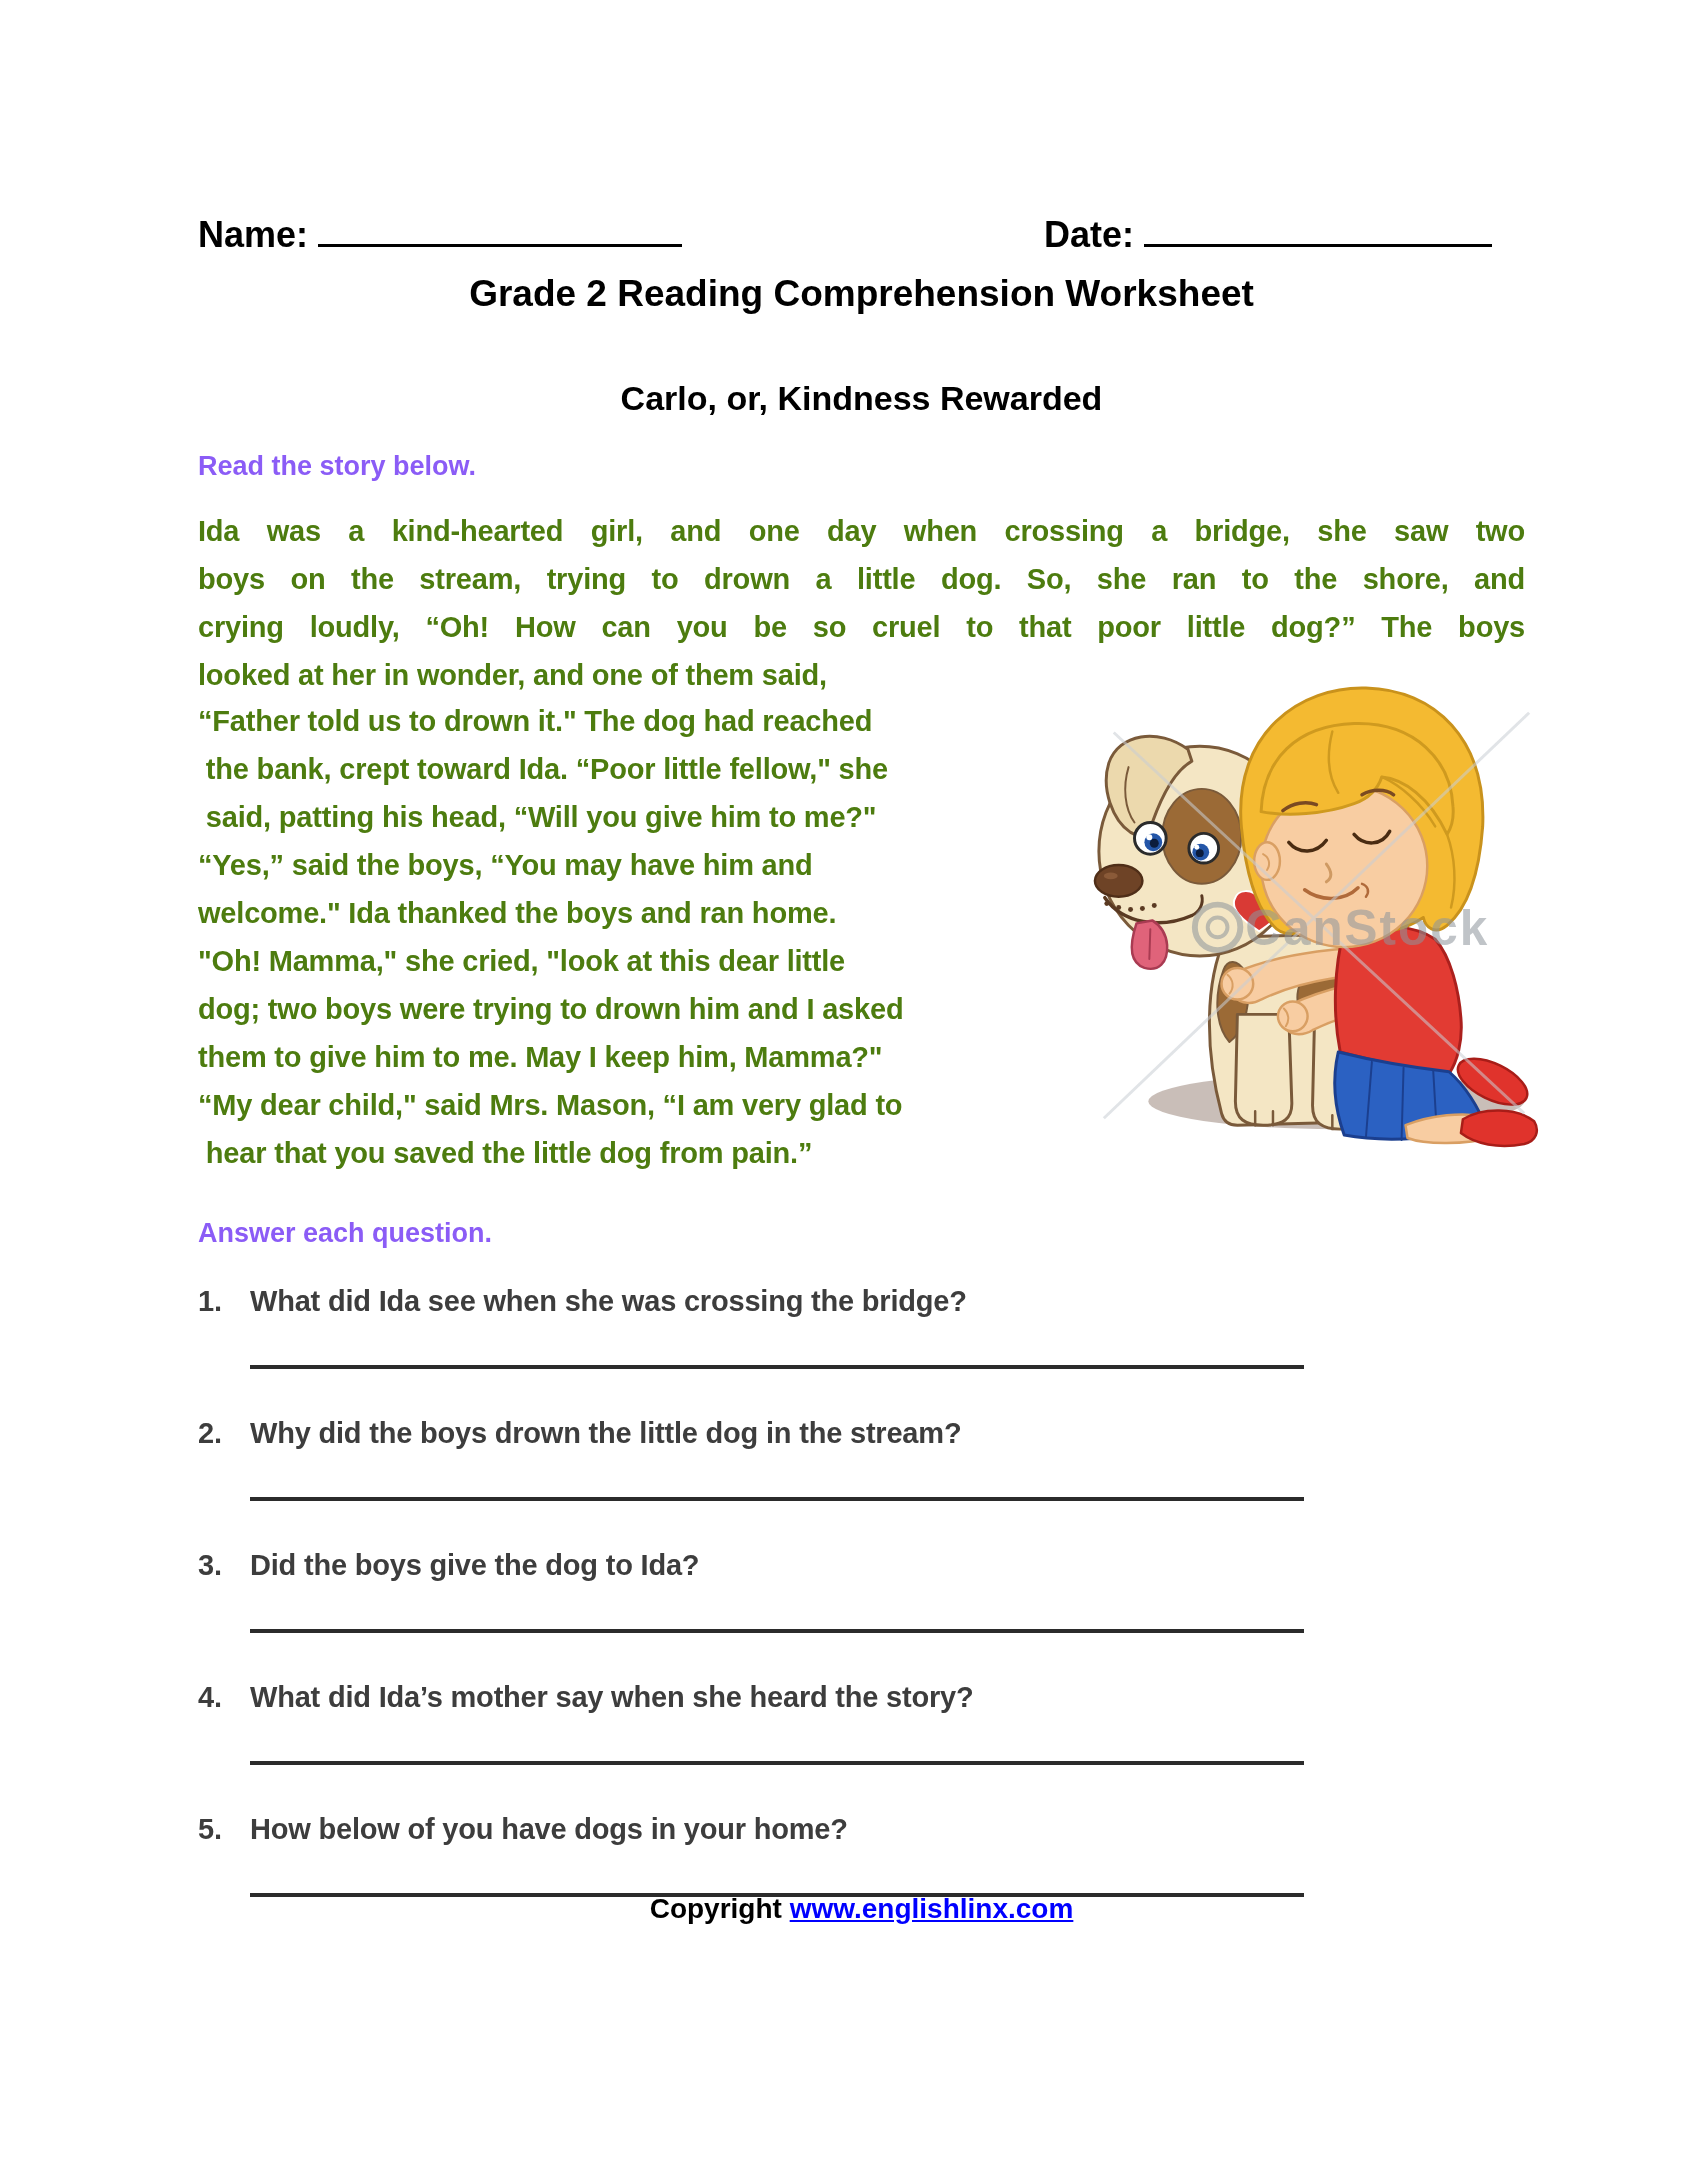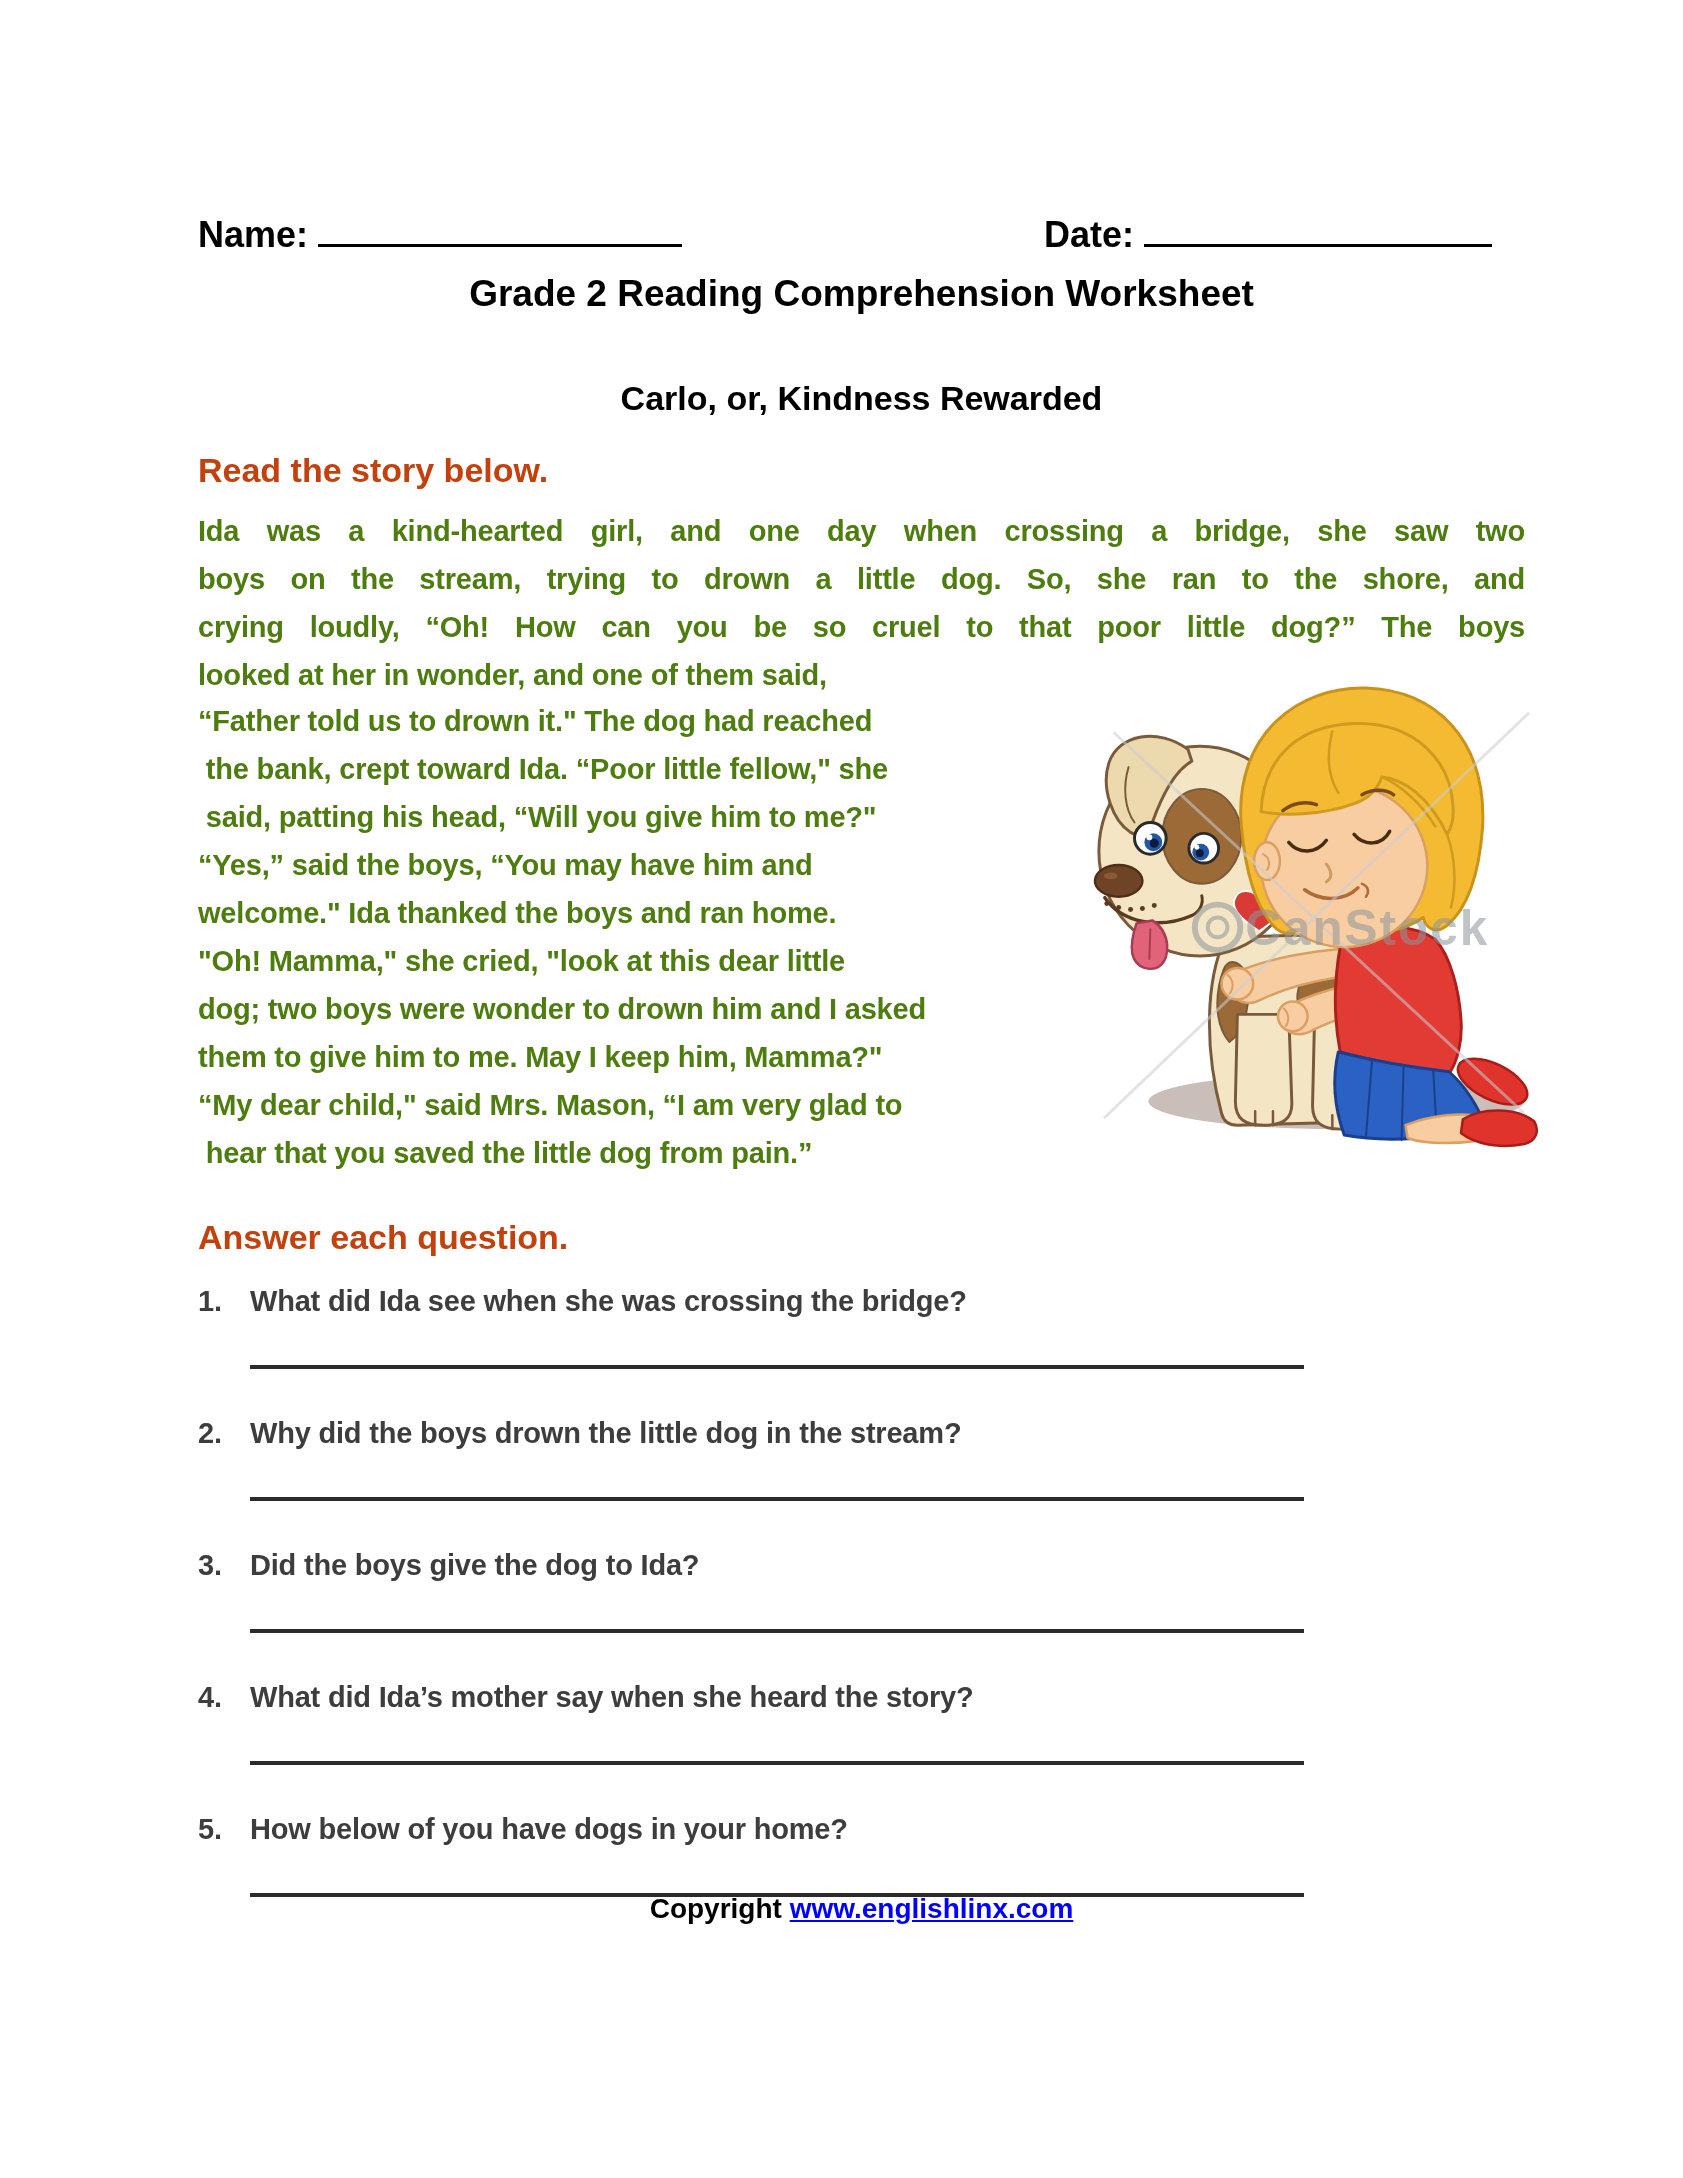--- a/index.html
+++ b/index.html
@@ -12,21 +12,21 @@
   .header-row{position:absolute;top:208px;left:198px;width:1332px;height:51px;font-size:36px;}
   .name-group{position:absolute;left:0;top:0;white-space:nowrap;}
   .date-group{position:absolute;left:846px;top:0;white-space:nowrap;}
   .fill-line{display:inline-block;height:36px;border-bottom:3px solid #000;margin-left:10px;}
   .fill-line.name{width:364px;}
   .fill-line.date{width:348px;}
   
   .page-title{position:absolute;top:273px;left:198px;width:1327px;text-align:center;font-size:37px;}
   .page-subtitle{position:absolute;top:379px;left:198px;width:1327px;text-align:center;font-size:34px;}
   
-  .instruction{position:absolute;left:198px;font-size:34px;color:#c2410c;}
+  .instruction{position:absolute;left:198px;font-size:27px;color:#8b5cf6;}
   .instruction.read{top:451px;}
   .instruction.answer{top:1218px;}
   
   .story-full{position:absolute;top:507px;left:198px;width:1327px;}
   .story-wrapped{position:absolute;top:697px;left:198px;width:891px;}
   .line{font-size:29px;line-height:48px;height:48px;color:#4d7c0f;letter-spacing:-0.2px;white-space:nowrap;}
   .story-full .line:nth-child(-n+3){white-space:normal;text-align:justify;text-align-last:justify;}
   
   .illustration{position:absolute;left:1089px;top:678px;width:455px;height:470px;}
   svg text{font-family:"Liberation Sans",sans-serif;}
@@ -72,21 +72,21 @@
   <div class="line">&nbsp;the bank, crept toward Ida. “Poor little fellow," she</div>
 
   <div class="line">&nbsp;said, patting his head, “Will you give him to me?"</div>
 
   <div class="line">“Yes,” said the boys, “You may have him and</div>
 
   <div class="line">welcome." Ida thanked the boys and ran home.</div>
 
   <div class="line">"Oh! Mamma," she cried, "look at this dear little</div>
 
-  <div class="line">dog; two boys were wonder to drown him and I asked</div>
+  <div class="line">dog; two boys were trying to drown him and I asked</div>
 
   <div class="line">them to give him to me. May I keep him, Mamma?"</div>
 
   <div class="line">“My dear child," said Mrs. Mason, “I am very glad to</div>
 
   <div class="line">&nbsp;hear that you saved the little dog from pain.”</div>
 </div>
 
   <div class="illustration">
     <svg viewBox="0 0 460 475" width="455" height="470">

